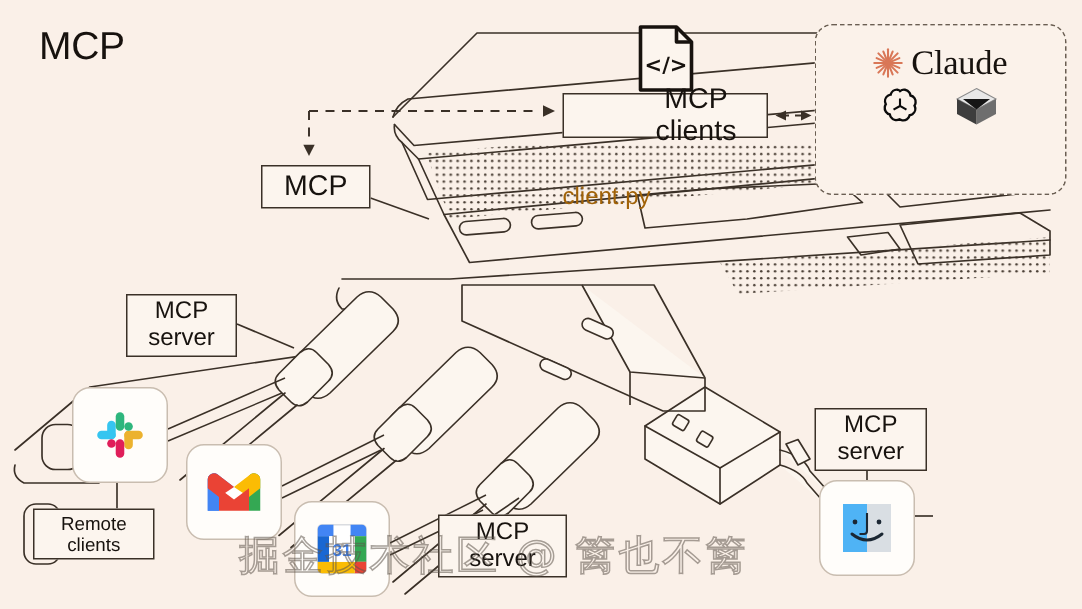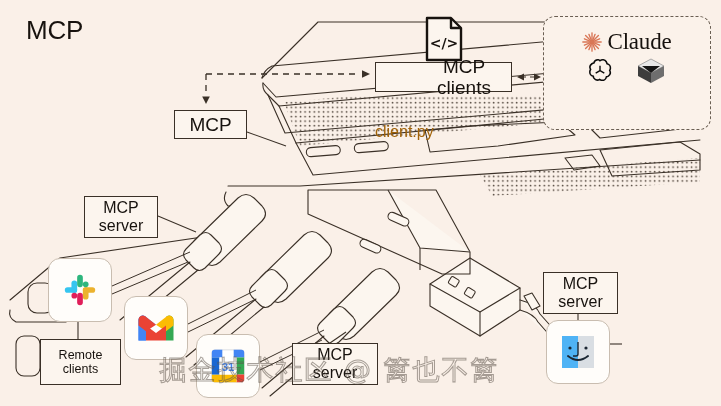--- a/index.html
+++ b/index.html
@@ -33,21 +33,21 @@
   .box.big{font-size:19px;}
   .box.mid{font-size:16px;}
   .box.sm{font-size:12.5px;}
 
   #box-mcp{left:174px;top:110px;width:73px;height:29px;}
   #box-mcp-clients{left:375px;top:62px;width:137px;height:30px;padding-left:41px;}
   #box-mcp-hosts{left:562px;top:90px;width:127px;height:29px;}
   #box-server-left{left:84px;top:196px;width:74px;height:42px;}
   #box-server-mid{left:292px;top:343px;width:86px;height:42px;}
   #box-server-right{left:543px;top:272px;width:75px;height:42px;}
-  #box-remote{left:40px;top:339px;width:81px;height:46px;}
+  #box-remote{left:22px;top:339px;width:81px;height:34px;}
   #box-local{left:622px;top:327px;width:89px;height:42px;}
 
   #label-clientpy{
     left:375px;top:95px;width:137px;
     text-align:left;font-size:16px;color:#a16207;margin-top:28px;
   }
 
   
   #panel-hosts{
     left:543px;top:16px;width:166px;height:112px;

